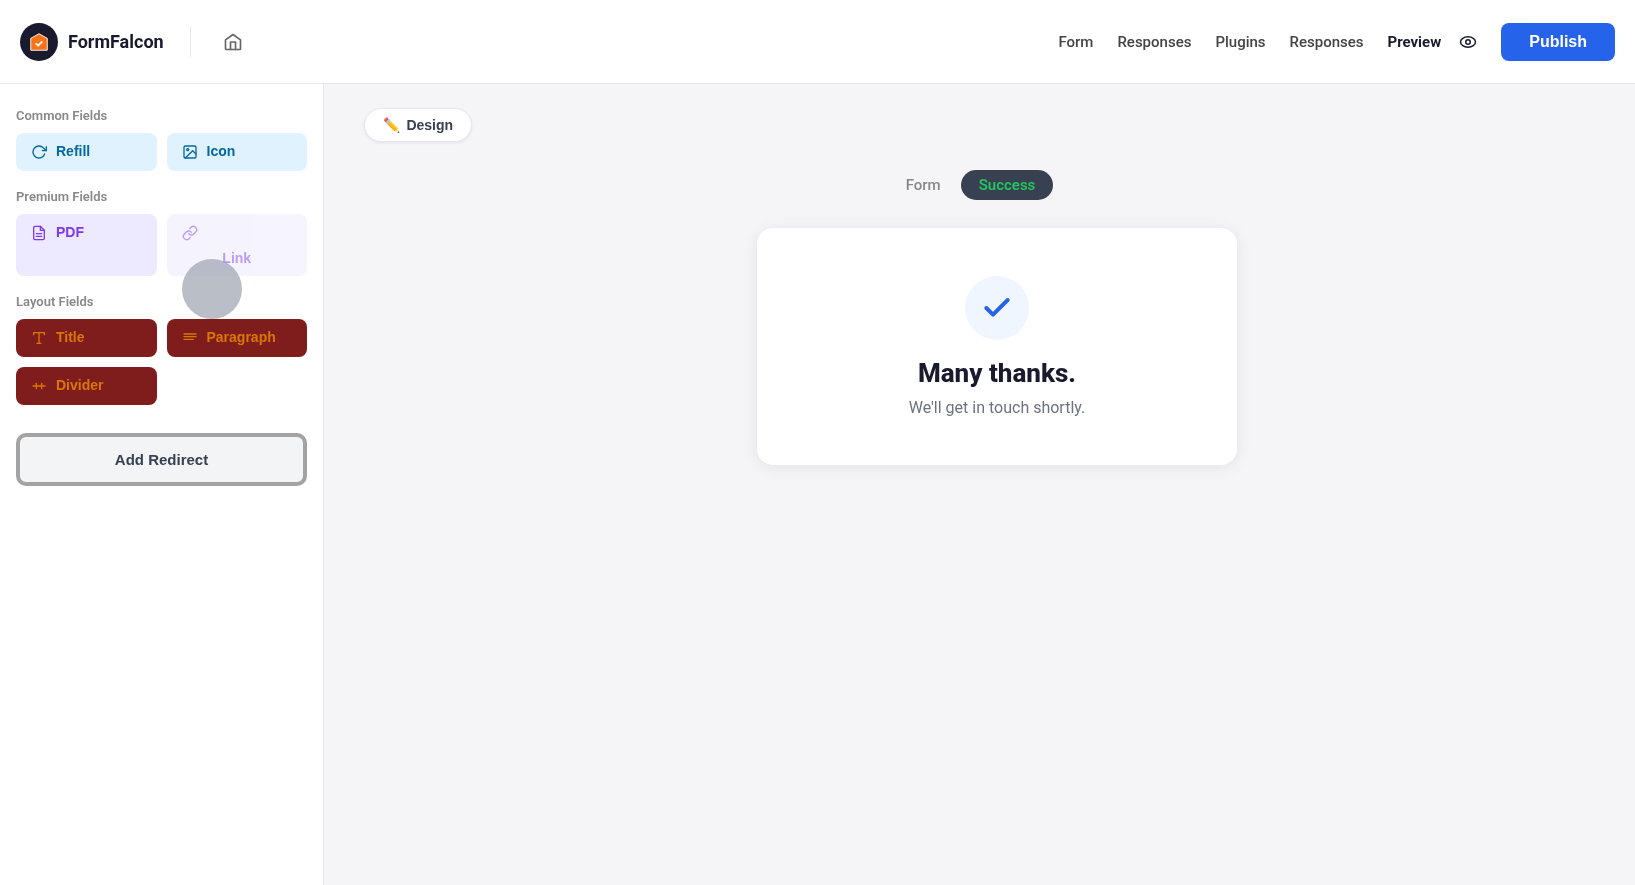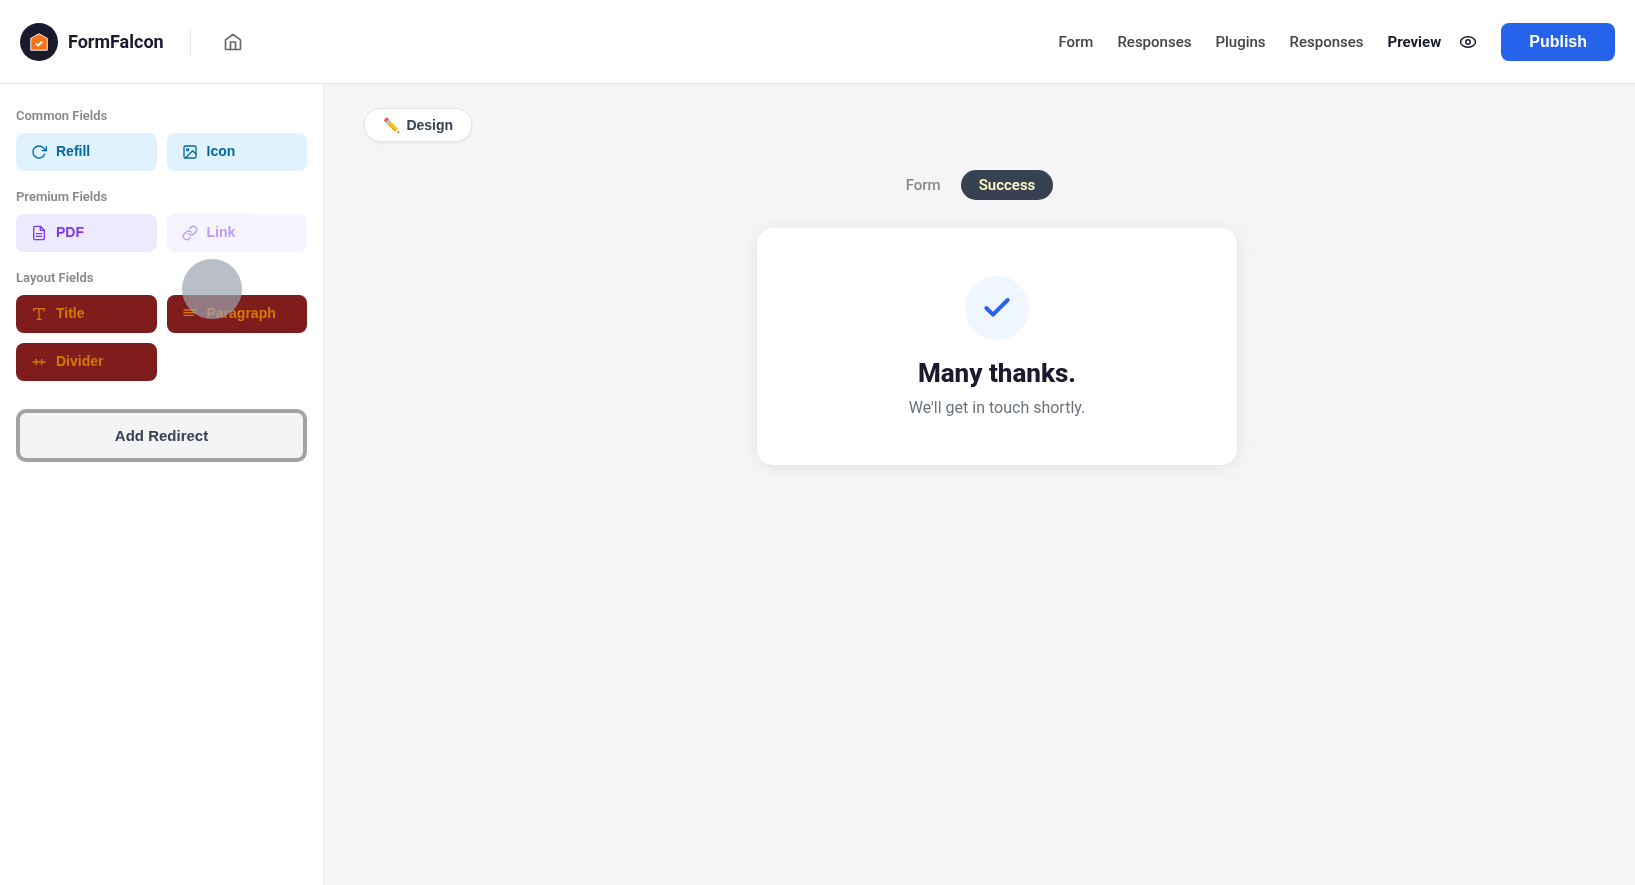--- a/index.html
+++ b/index.html
@@ -230,21 +230,21 @@
       margin-bottom: 28px;
     }
     .tab-form {
       font-size: 15px;
       color: #888;
       cursor: pointer;
       font-weight: 500;
     }
     .tab-success {
       background: #374151;
-      color: #fef9c3;
+      color: #22c55e;
       border-radius: 20px;
       padding: 6px 18px;
       font-size: 15px;
       font-weight: 600;
       cursor: pointer;
     }
 
     
     .success-card {
       background: #fff;
@@ -369,21 +369,21 @@
         <span class="field-icon">
           <svg width="16" height="16" viewBox="0 0 24 24" fill="none" stroke="#7c3aed" stroke-width="2" stroke-linecap="round" stroke-linejoin="round">
             <path d="M14 2H6a2 2 0 00-2 2v16a2 2 0 002 2h12a2 2 0 002-2V8z"></path>
             <polyline points="14 2 14 8 20 8"></polyline>
             <line x1="16" y1="13" x2="8" y2="13"></line>
             <line x1="16" y1="17" x2="8" y2="17"></line>
           </svg>
         </span>
         <span>PDF</span>
       </button>
-      <button class="field-btn purple" style="opacity:0.5;">
+      <button class="field-btn purple" style="opacity:0.5;flex-direction:column;">
         <span class="field-icon">
           <svg width="16" height="16" viewBox="0 0 24 24" fill="none" stroke="#7c3aed" stroke-width="2" stroke-linecap="round" stroke-linejoin="round">
             <path d="M10 13a5 5 0 007.54.54l3-3a5 5 0 00-7.07-7.07l-1.72 1.71"></path>
             <path d="M14 11a5 5 0 00-7.54-.54l-3 3a5 5 0 007.07 7.07l1.71-1.71"></path>
           </svg>
         </span>
         <span>Link</span>
       </button>
     </div>
 

